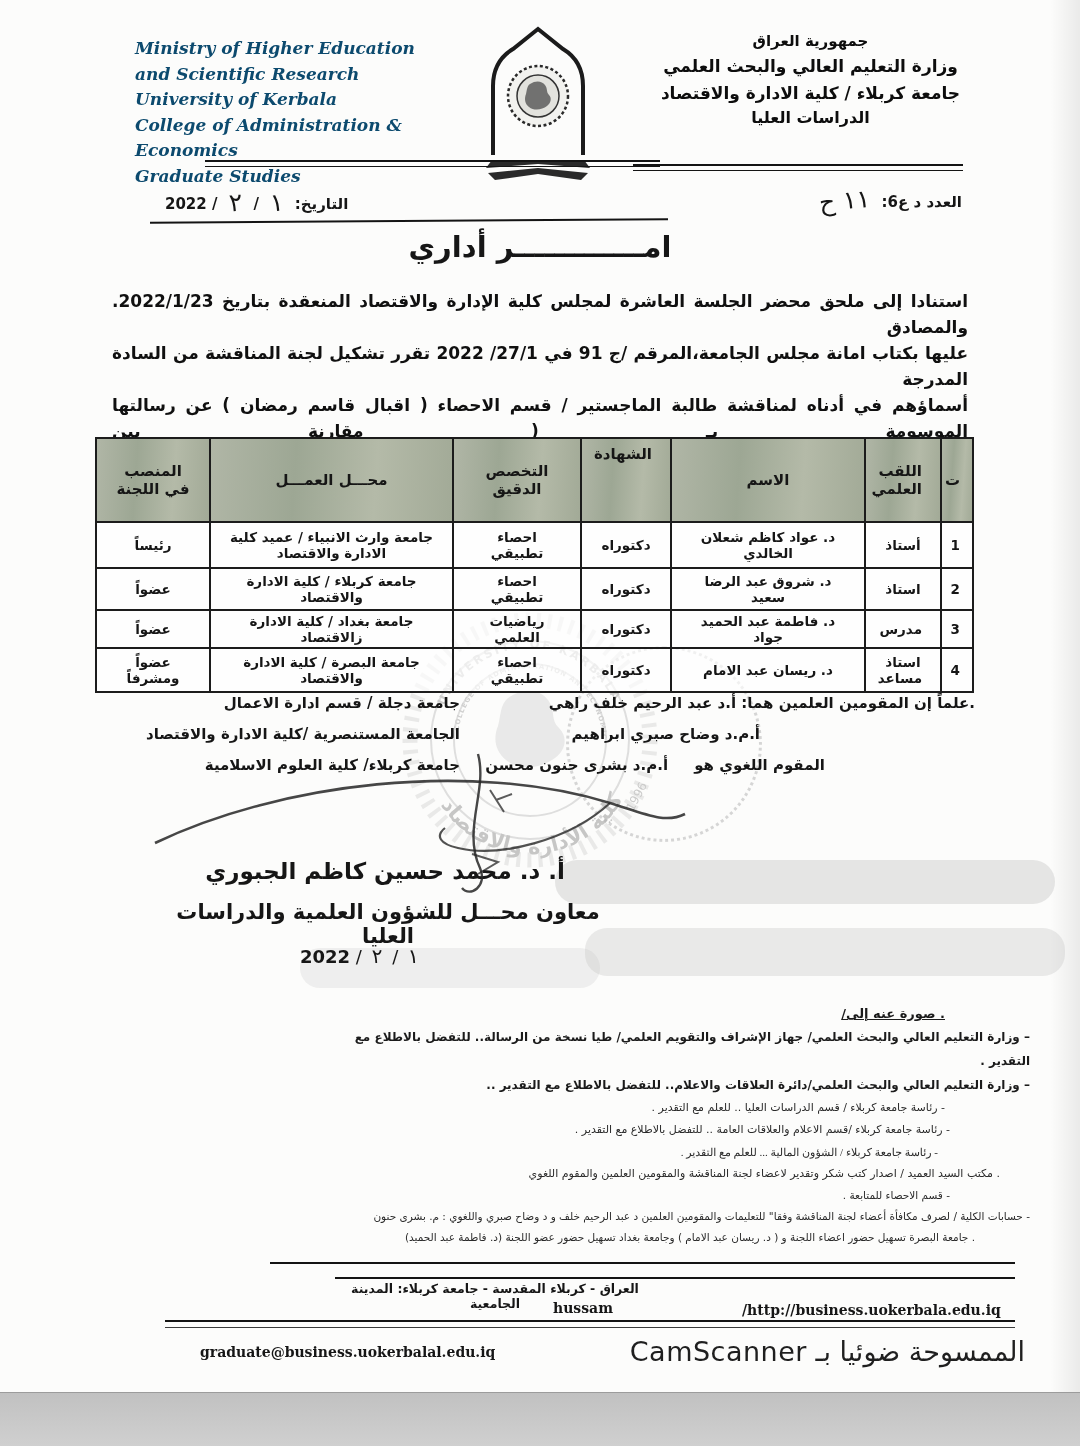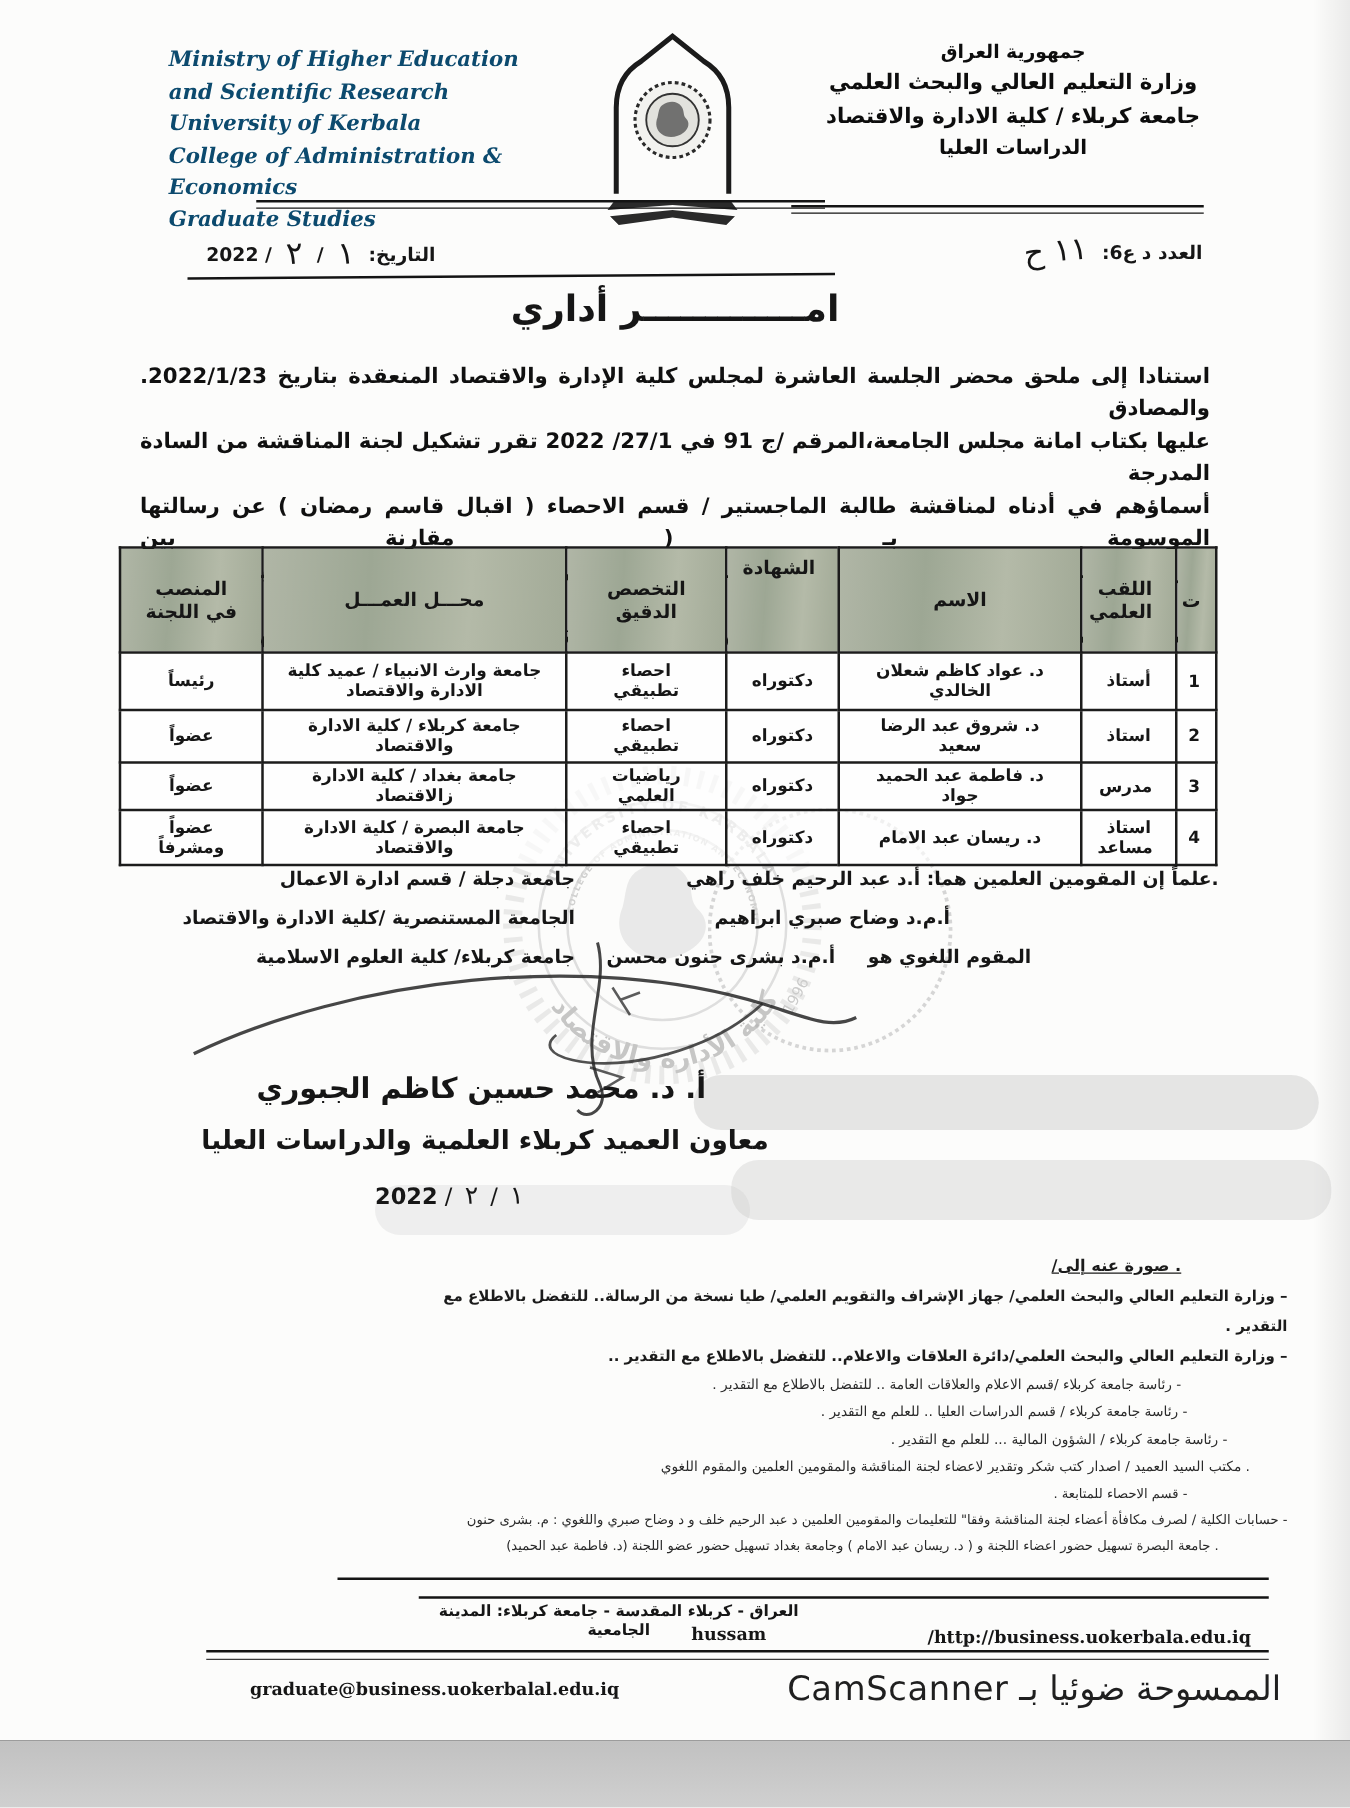--- a/index.html
+++ b/index.html
@@ -47,21 +47,21 @@
   .sig-date{left:300px;top:944px;direction:rtl;font-size:18px;z-index:2;}
   .sig-date .hand-sm{font-size:20px;}
   
   .copies{left:350px;top:1006px;width:680px;direction:rtl;text-align:right;z-index:2;color:#1b1b1b;}
   .copies .chead{font-weight:900;font-size:13px;text-decoration:underline;margin-left:0;margin-right:85px;margin-bottom:4px;}
   .copies .citem{font-size:12px;font-weight:700;line-height:24px;}
   .copies .citem:nth-child(n+4){font-size:11px;font-weight:500;line-height:22px;color:#2a2a2a;}
   .copies .citem:nth-child(n+8){font-size:10.5px;line-height:21px;}
   .copies .citem:nth-child(4){margin-right:85px;}
   .copies .citem:nth-child(5){margin-right:80px;}
-  .copies .citem:nth-child(6){margin-right:48px;}
+  .copies .citem:nth-child(6){margin-right:92px;font-family:Liberation Serif, serif;}
   .copies .citem:nth-child(7){margin-right:30px;}
   .copies .citem:nth-child(8){margin-right:80px;}
   .copies .citem:nth-child(10){margin-right:55px;}
   
   .addr{left:330px;top:1281px;width:330px;text-align:center;font-weight:700;font-size:12.5px;direction:rtl;}
   .contact{font-family:"DejaVu Serif",serif;font-weight:700;font-size:14px;}
   .brule{left:165px;top:1320px;width:850px;height:5px;border-top:2px solid #141414;border-bottom:1px solid #3a3a3a;}
   .scan-note{right:55px;top:1336px;direction:rtl;font-size:27px;color:#1f1f1f;letter-spacing:.5px;}
   .gray-band{left:0;top:1392px;width:1080px;height:54px;background:linear-gradient(180deg,#c1c1c1,#d0d0d0);border-top:1px solid #9c9c9c;}
   .edge{left:1050px;top:0;width:30px;height:1392px;background:linear-gradient(90deg,rgba(0,0,0,0),rgba(0,0,0,.07));}
@@ -224,35 +224,35 @@
   <div class="abs smudge" style="left:300px;top:948px;width:300px;height:40px;opacity:.22;"></div>
 
   <svg class="abs scribble" viewBox="0 0 560 160">
     <path d="M15,95 C140,35 330,12 470,55 C505,66 525,76 545,66" fill="none" stroke="#262626" stroke-width="2.6" opacity=".85"></path>
     <path d="M470,55 C430,92 360,110 318,100 C300,96 295,88 305,80" fill="none" stroke="#262626" stroke-width="2.2" opacity=".8"></path>
     <path d="M338,6 C348,42 322,82 340,120 C348,138 330,150 322,140" fill="none" stroke="#262626" stroke-width="2.4" opacity=".85"></path>
     <path d="M350,42 l14,22 m-8,-12 l16,-6 m-40,60 l26,8 l-20,12" fill="none" stroke="#262626" stroke-width="2" opacity=".75"></path>
   </svg>
 
   <div class="abs sig-name">أ. د. محمد حسين كاظم الجبوري</div>
-  <div class="abs sig-role">معاون العميد كربلاء العلمية والدراسات العليا</div>
+  <div class="abs sig-role">معاون محـــل للشؤون العلمية والدراسات العليا</div>
   <div class="abs sig-date">
     <span class="hand-sm">١</span>
     <span>/</span>
     <span class="hand-sm">٢</span>
     <span>/</span>
     <span style="font-weight:700;">2022</span>
   </div>
 
   <div class="abs copies">
     <div class="chead">. صورة عنه إلى/</div>
     <div class="citem">– وزارة التعليم العالي والبحث العلمي/ جهاز الإشراف والتقويم العلمي/ طيا نسخة من الرسالة.. للتفضل بالاطلاع مع التقدير .</div>
     <div class="citem">– وزارة التعليم العالي والبحث العلمي/دائرة العلاقات والاعلام.. للتفضل بالاطلاع مع التقدير ..</div>
+    <div class="citem">- رئاسة جامعة كربلاء / قسم الدراسات العليا .. للعلم مع التقدير .</div>
     <div class="citem">- رئاسة جامعة كربلاء /قسم الاعلام والعلاقات العامة .. للتفضل بالاطلاع مع التقدير .</div>
-    <div class="citem">- رئاسة جامعة كربلاء / قسم الدراسات العليا .. للعلم مع التقدير .</div>
     <div class="citem">- رئاسة جامعة كربلاء / الشؤون المالية ... للعلم مع التقدير .</div>
     <div class="citem">. مكتب السيد العميد / اصدار كتب شكر وتقدير لاعضاء  لجنة المناقشة والمقومين العلمين والمقوم اللغوي</div>
     <div class="citem">- قسم الاحصاء للمتابعة .</div>
     <div class="citem">- حسابات الكلية / لصرف مكافأة أعضاء لجنة المناقشة وفقا" للتعليمات والمقومين العلمين د عبد الرحيم خلف و د وضاح صبري واللغوي : م. بشرى حنون</div>
     <div class="citem">. جامعة البصرة تسهيل حضور اعضاء اللجنة و ( د. ريسان عبد الامام ) وجامعة بغداد تسهيل حضور عضو اللجنة (د. فاطمة عبد الحميد)</div>
   </div>
 
   <div class="abs rule" style="left:270px;top:1262px;width:745px;"></div>
   <div class="abs rule" style="left:335px;top:1277px;width:680px;height:2px;"></div>
   <div class="abs addr">العراق - كربلاء المقدسة - جامعة كربلاء: المدينة الجامعية</div>

